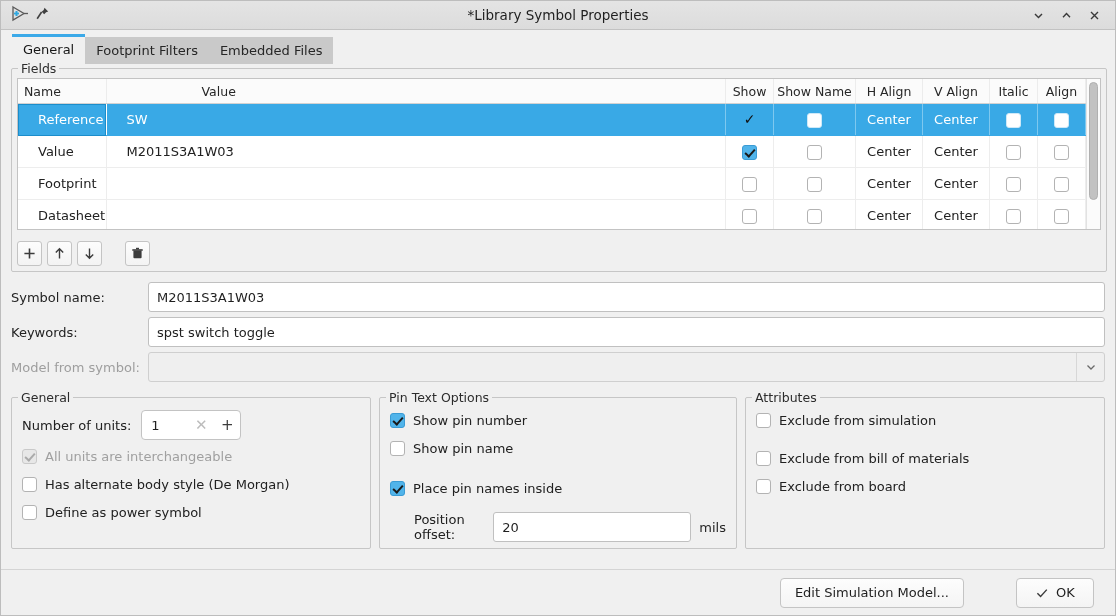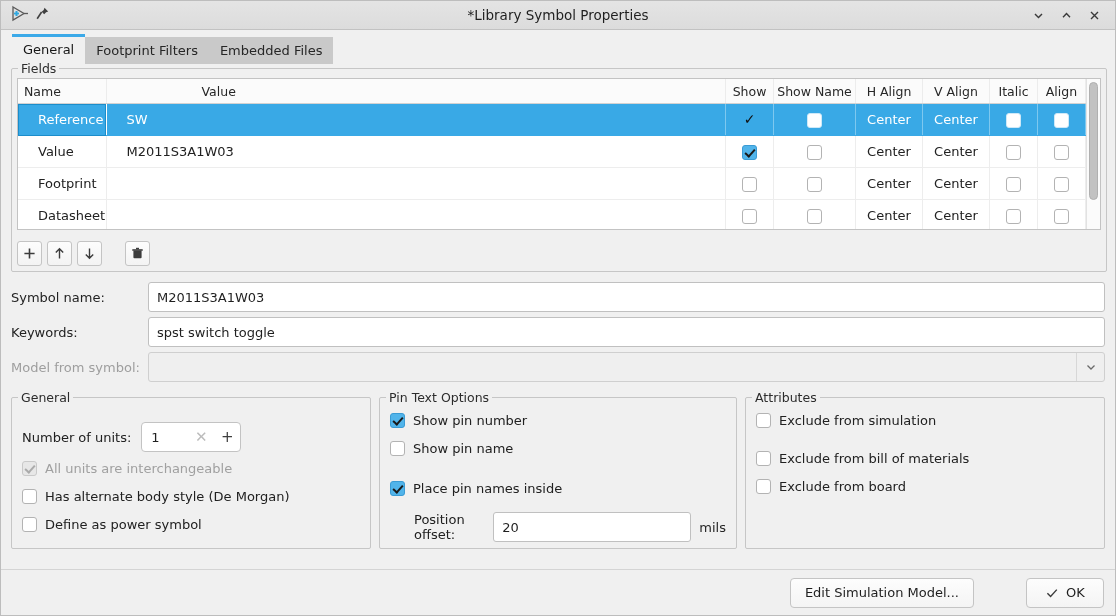--- a/index.html
+++ b/index.html
@@ -340,21 +340,20 @@
     border-width: 0 2px 2px 0;
     transform: rotate(42deg);
   }
 
   .unitsrow {
     display: flex;
     align-items: center;
     gap: 10px;
     height: 30px;
     margin-bottom: 2px;
-    margin-top: 12px;
   }
   .unitsrow .lbl { font-size: 13px; color: #212121; }
   .spin {
     width: 100px;
     height: 30px;
     border: 1px solid #c3c3c3;
     border-radius: 4px;
     background: #ffffff;
     display: flex;
     align-items: center;
@@ -384,21 +383,21 @@
   
   .footer {
     position: absolute;
     left: 0; right: 0; bottom: 0;
     height: 46px;
     border-top: 1px solid #d4d4d4;
     display: flex;
     align-items: center;
     justify-content: flex-end;
     gap: 10px;
-    padding-right: 11px;
+    padding-right: 21px;
     box-sizing: border-box;
     background: #f0f0f0;
   }
   .btn {
     height: 30px;
     min-width: 78px;
     padding: 0 14px;
     border: 1px solid #c4c4c4;
     border-radius: 4px;
     background: linear-gradient(#fdfdfd, #f4f4f4);

